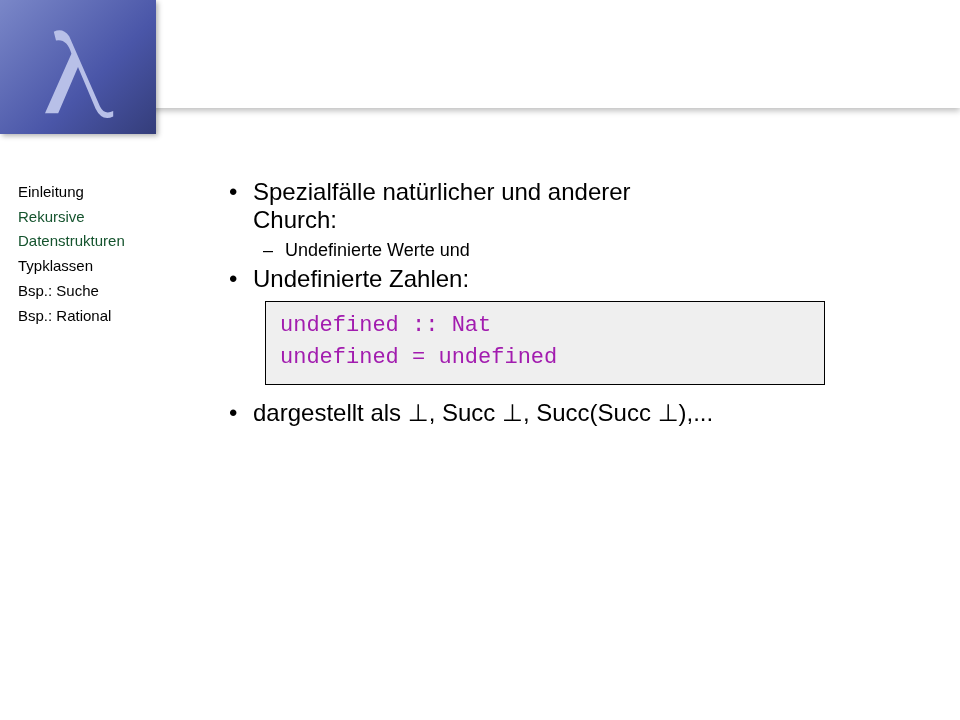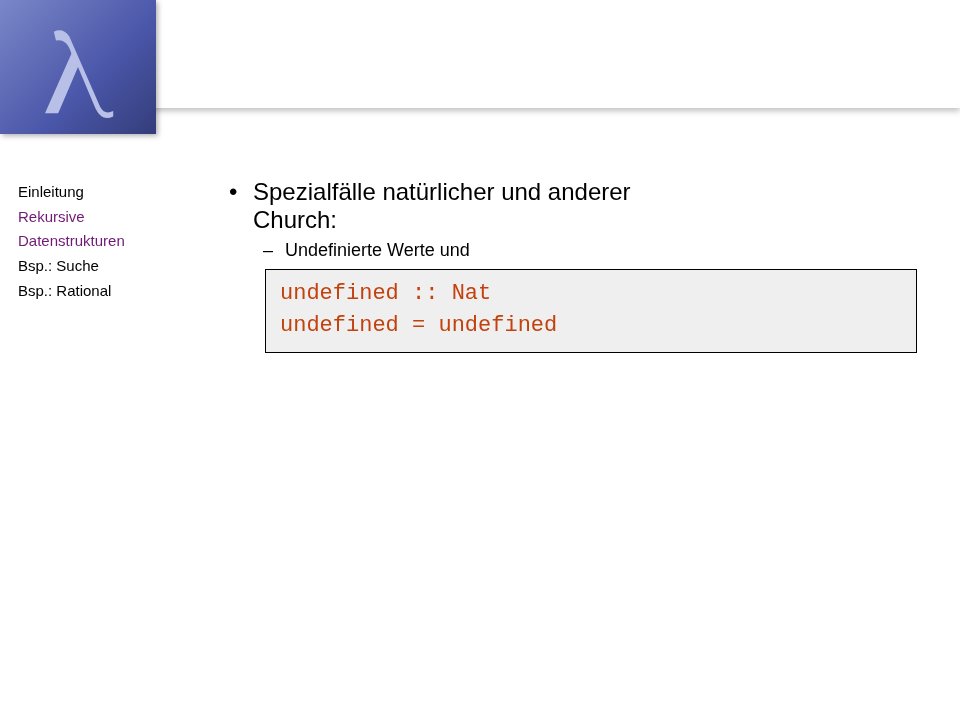--- a/index.html
+++ b/index.html
@@ -43,21 +43,21 @@
   .sidebar {
     position: absolute;
     left: 18px;
     top: 180px;
     width: 145px;
     font-size: 15px;
     line-height: 1.55;
     color: #000;
   }
   .sidebar .nav-item { margin-bottom: 2px; }
-  .sidebar .active { color: #701a75; }
+  .sidebar .active { color: #14532d; }
   .content {
     position: absolute;
     left: 225px;
     top: 178px;
     width: 640px;
     font-size: 24px;
     color: #000;
   }
   .bullet { position: relative; padding-left: 28px; margin-bottom: 6px; }
   .bullet::before {
@@ -75,49 +75,52 @@
   }
   .code-block {
     margin-left: 40px;
     margin-top: 8px;
     margin-bottom: 12px;
     background: #efefef;
     border: 1px solid #000;
     padding: 8px 14px 10px 14px;
     font-family: "Courier New", monospace;
     font-size: 22px;
-    color: #c2410c;
+    color: #a21caf;
     line-height: 1.45;
-    width: 652px;
+    width: 560px;
   }
   .bottom-item { margin-top: 14px; }
 </style>
 </head>
 <body>
 
 <div class="header-bar"></div>
 
 <div class="logo-box">
   <svg viewBox="0 0 100 100">
     <path d="M 28 18 Q 36 14 42 22 L 70 86 Q 74 94 82 90 L 82 95 Q 72 100 66 88 L 50 50 L 32 92 L 20 92 L 44 38 Q 40 24 30 26 Z" fill="#b8c0e8" stroke="none"></path>
   </svg>
 </div>
 
 <h1 class="slide-title">Partielle Zahlen</h1>
 
 <nav class="sidebar">
   <div class="nav-item">Einleitung</div>
   <div class="nav-item active">Rekursive Datenstrukturen</div>
+  <div class="nav-item">Typklassen</div>
   <div class="nav-item">Bsp.: Suche</div>
   <div class="nav-item">Bsp.: Rational</div>
 </nav>
 
 <div class="content">
   <div class="bullet">
     <span>Spezialfälle natürlicher und anderer</span><br>
     <span>Church:</span>
   </div>
   <div class="sub">Undefinierte Werte und</div>
+  <div class="bullet">Undefinierte Zahlen:</div>
   <div class="code-block">
     <div>undefined :: Nat</div>
     <div>undefined = undefined</div>
   </div>
+  <div class="bullet bottom-item">dargestellt als ⊥, Succ ⊥, Succ(Succ ⊥),...</div>
 </div>
 
 </body></html>

